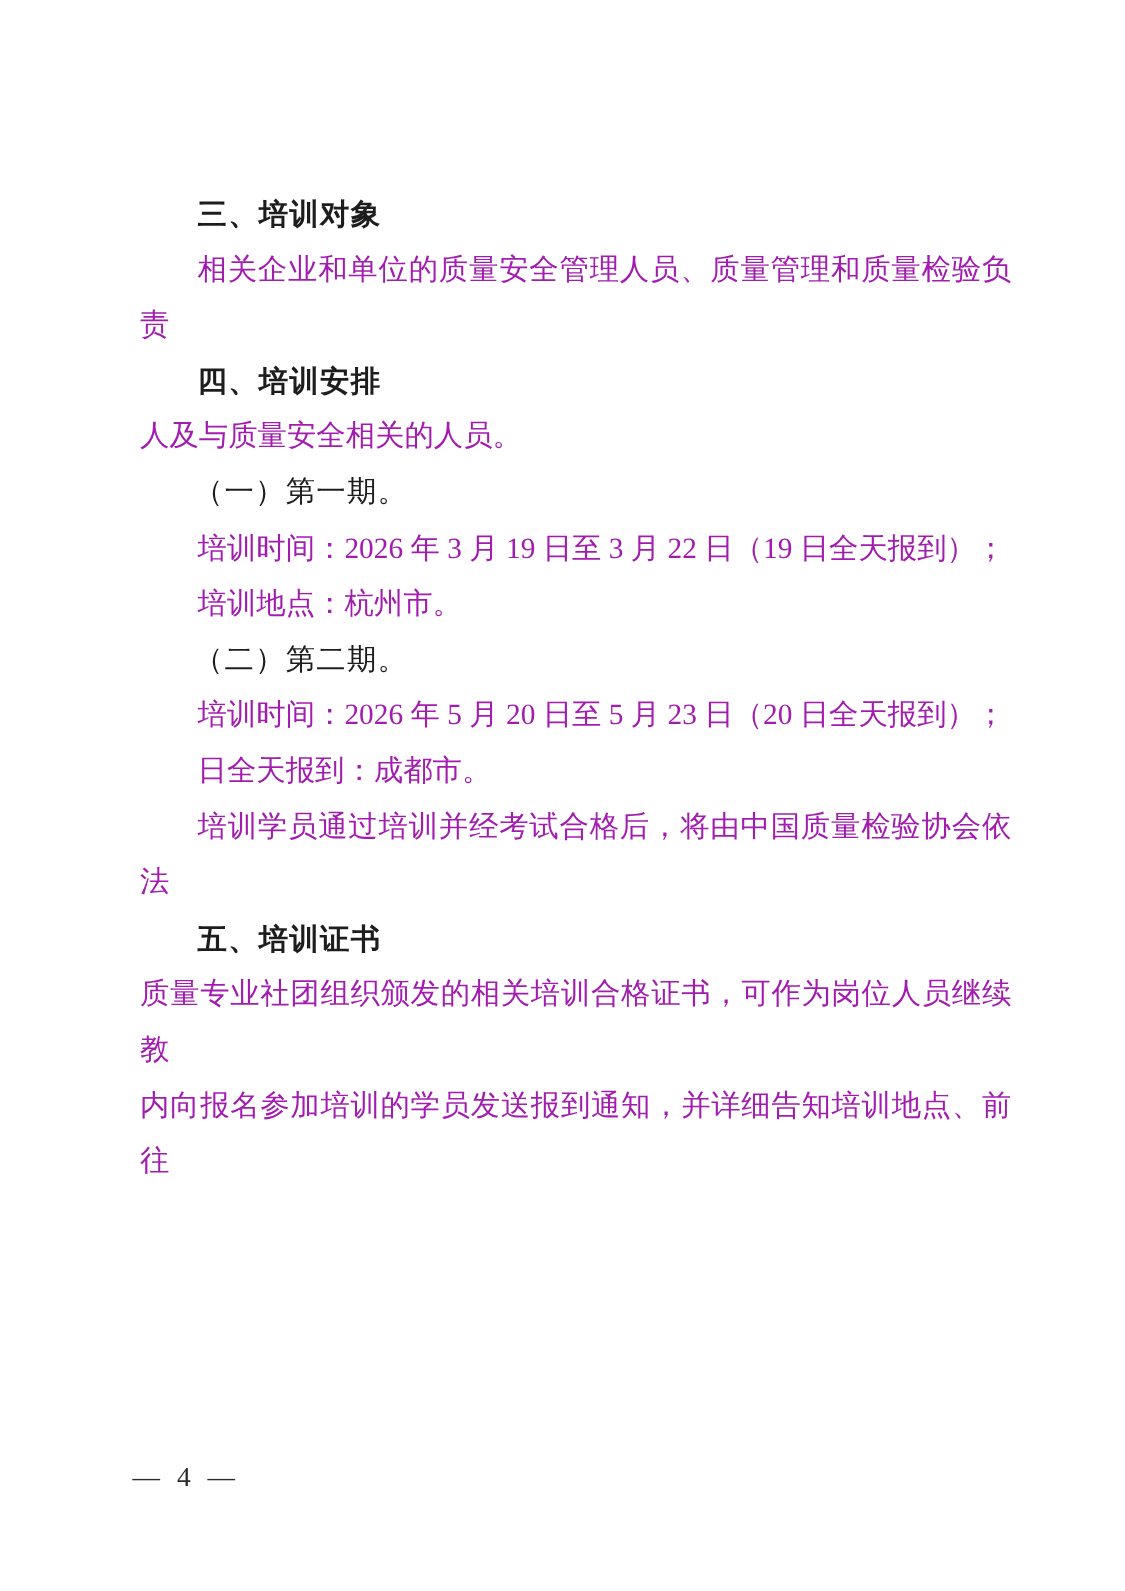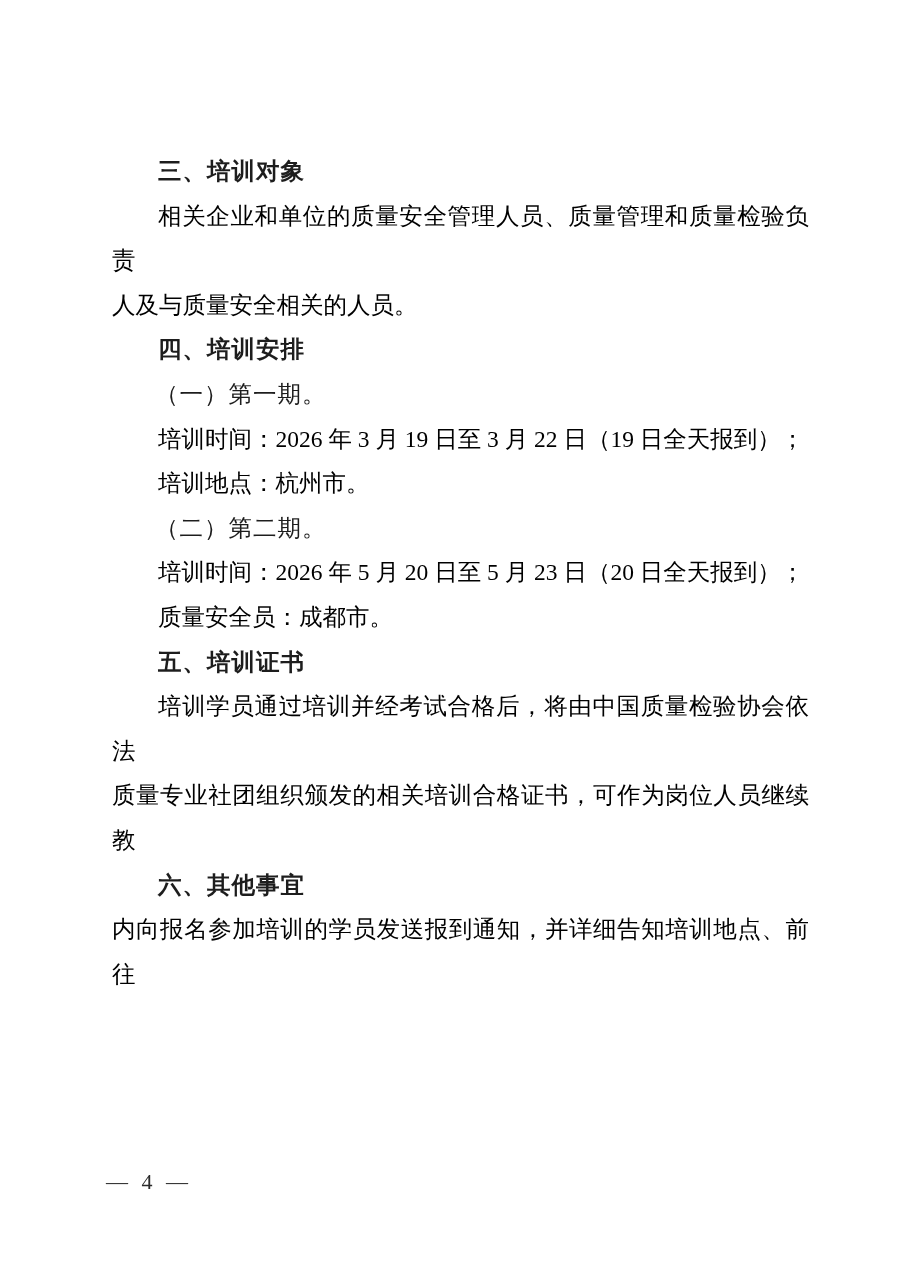--- a/index.html
+++ b/index.html
@@ -24,21 +24,21 @@
   }
   .content {
     position: absolute;
     left: 112px;
     top: 149px;
     width: 697px;
   }
   .line {
     font-size: 23.5px;
     line-height: 44.6px;
-    color: #000000;
+    color: #a21caf;
     text-align: justify;
     text-justify: inter-character;
     white-space: normal;
   }
   
   .just {
     text-align-last: justify;
   }
   
   .ind {
@@ -71,31 +71,30 @@
   }
 </style>
 </head>
 <body>
 
 <div class="page">
 
   <div class="content">
     <div class="line h">三、培训对象</div>
     <div class="line ind just">相关企业和单位的质量安全管理人员、质量管理和质量检验负责</div>
+    <div class="line h">四、培训安排</div>
     <div class="line">人及与质量安全相关的人员。</div>
-    <div class="line h">四、培训安排</div>
     <div class="line s">（一）第一期。</div>
     <div class="line ind">培训时间：2026 年 3 月 19 日至 3 月 22 日（19 日全天报到）；</div>
     <div class="line ind">培训地点：杭州市。</div>
     <div class="line s">（二）第二期。</div>
     <div class="line ind">培训时间：2026 年 5 月 20 日至 5 月 23 日（20 日全天报到）；</div>
-    <div class="line ind">质量安全员：成都市。</div>
+    <div class="line ind">日全天报到：成都市。</div>
+    <div class="line ind just">培训学员通过培训并经考试合格后，将由中国质量检验协会依法</div>
     <div class="line h">五、培训证书</div>
-    <div class="line ind just">培训学员通过培训并经考试合格后，将由中国质量检验协会依法</div>
     <div class="line just">质量专业社团组织颁发的相关培训合格证书，可作为岗位人员继续教</div>
-    <div class="line h">六、其他事宜</div>
     <div class="line just">内向报名参加培训的学员发送报到通知，并详细告知培训地点、前往</div>
 
   </div>
 
   <div class="footer">— 4 —</div>
 
 </div>
 
 </body></html>

